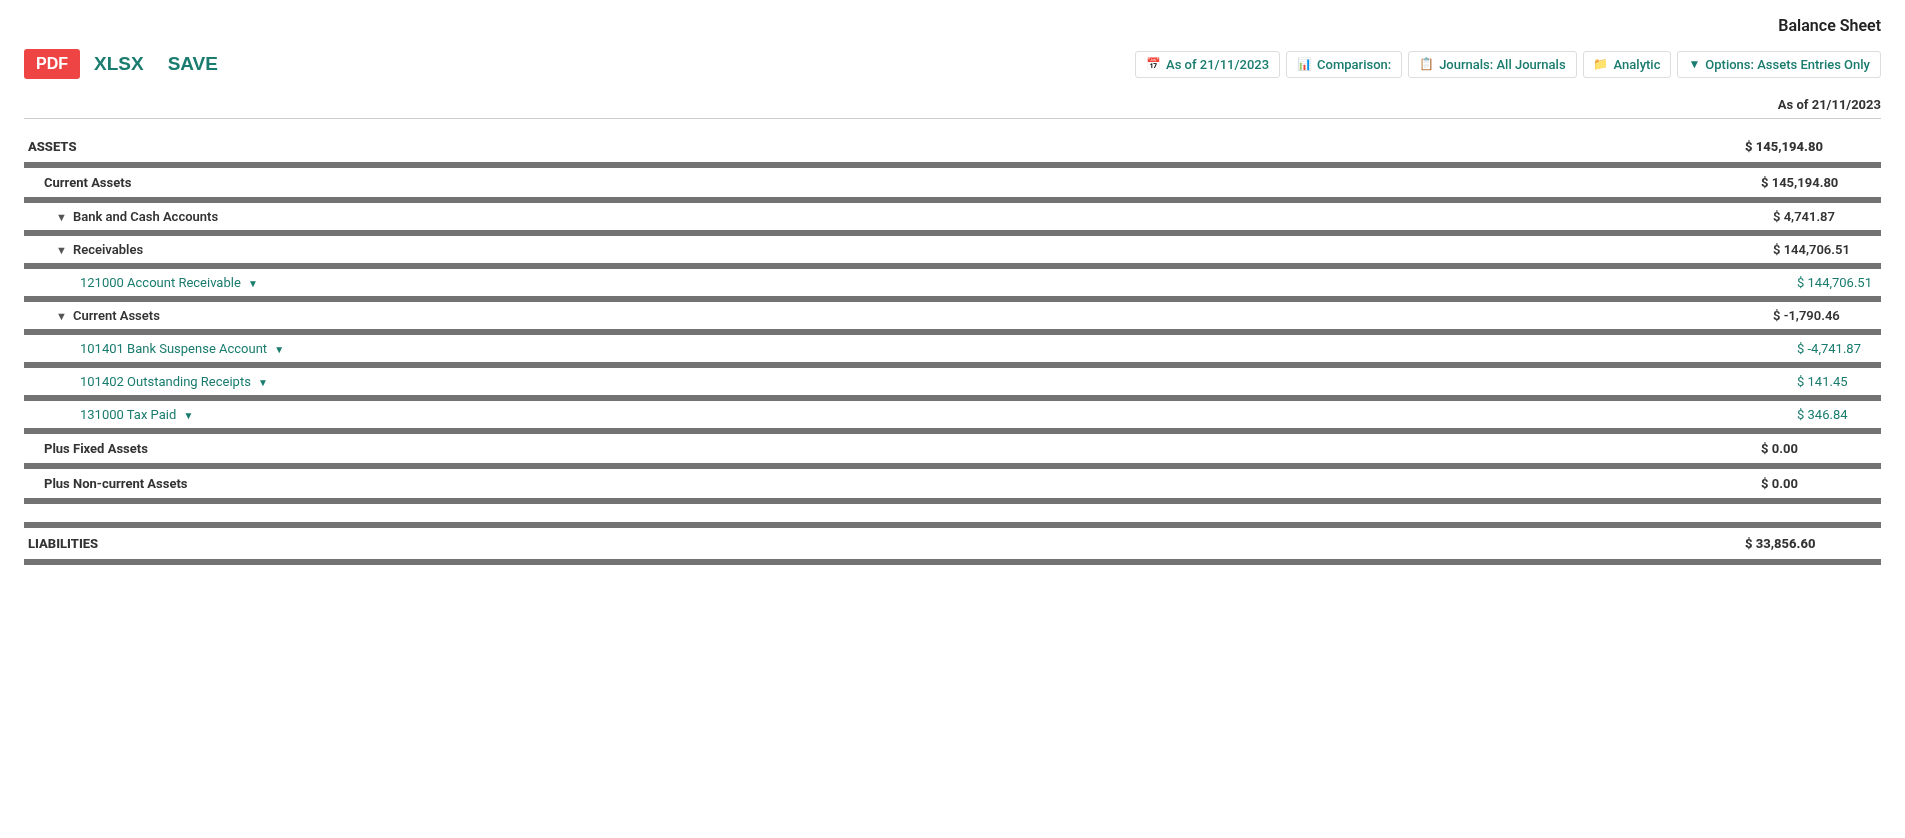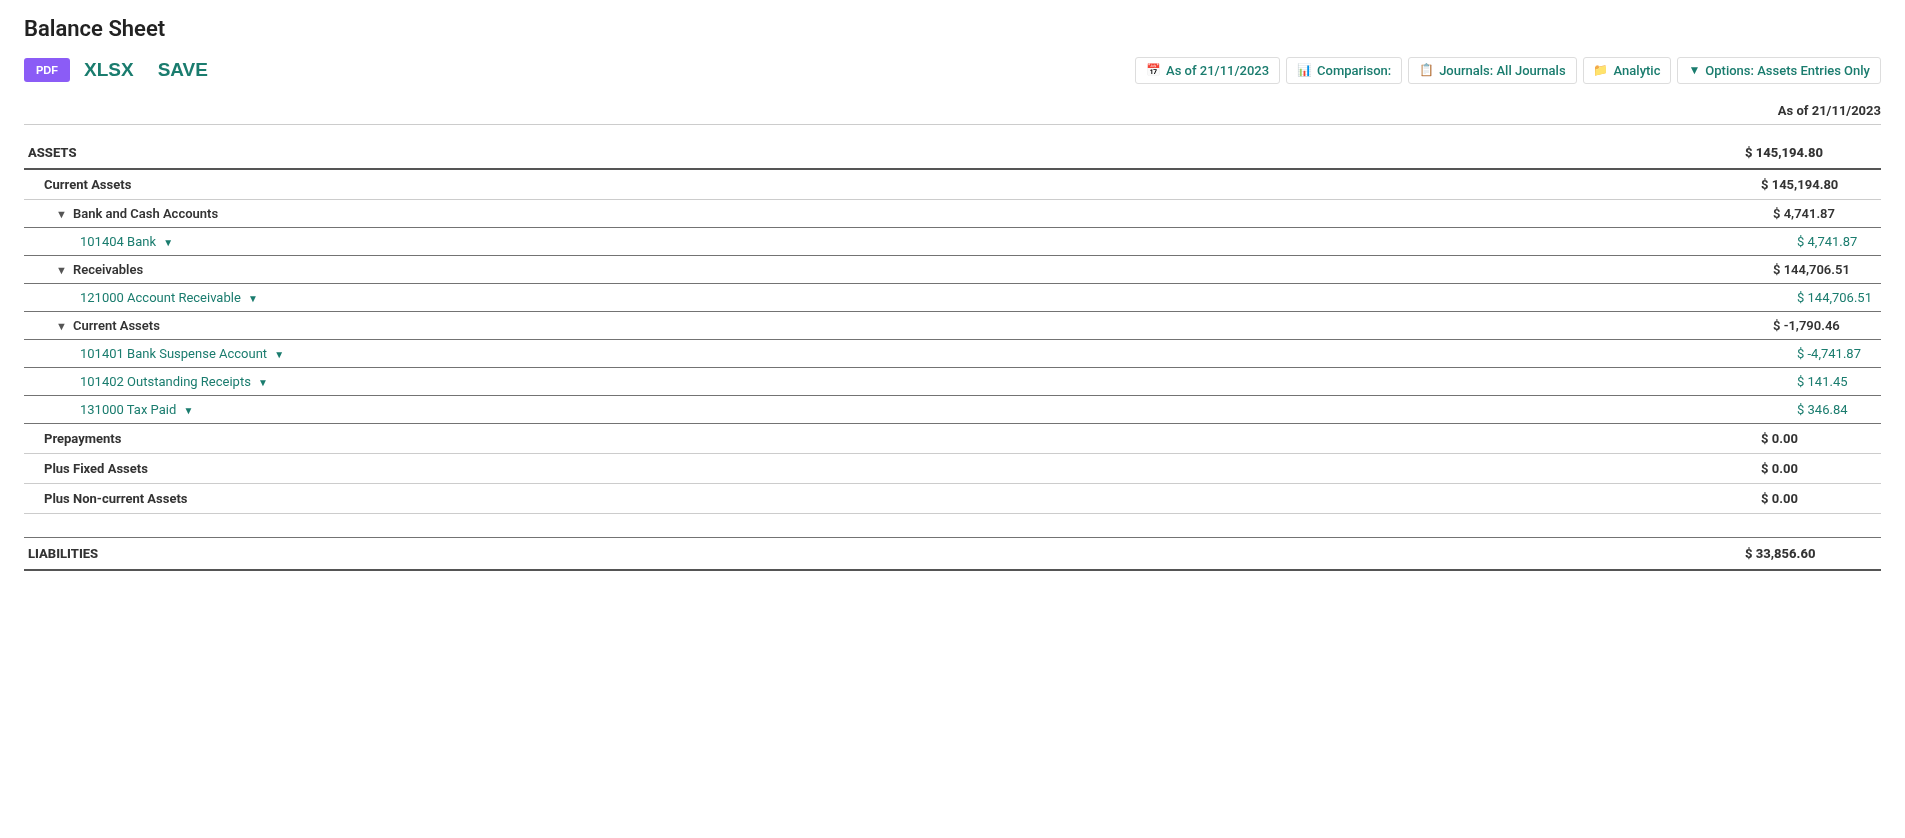--- a/index.html
+++ b/index.html
@@ -8,40 +8,41 @@
       font-size: 13px;
       color: #333;
       background: #fff;
     }
 
     .page-container {
       padding: 16px 24px;
     }
 
     .page-title {
-      font-size: 22px;
+      font-size: 16px;
       font-weight: 600;
       color: #222;
       margin-bottom: 12px;
+      text-align: right;
     }
 
     .toolbar {
       display: flex;
       align-items: center;
       gap: 4px;
       margin-bottom: 16px;
       flex-wrap: wrap;
     }
 
     .btn-pdf {
-      background: #8b5cf6;
+      background: #ef4444;
       color: #fff;
       border: none;
       padding: 6px 12px;
-      font-size: 11px;
+      font-size: 16px;
       font-weight: 600;
       cursor: pointer;
       border-radius: 3px;
     }
 
     .btn-text {
       background: none;
       border: none;
       color: #1a7c6e;
       font-size: 19px;
@@ -87,21 +88,21 @@
       min-width: 160px;
       text-align: right;
     }
 
     .report-table {
       width: 100%;
       border-collapse: collapse;
     }
 
     .report-table tr {
-      border-bottom: 1px solid #737373;
+      border-bottom: 6px solid #737373;
     }
 
     .section-row td {
       padding: 8px 4px;
       font-weight: 800;
       font-size: 13px;
       border-bottom: 2px solid #555 !important;
     }
 
     .group-row td {
@@ -208,26 +209,20 @@
         <td class="amount-col">$ 145,194.80</td>
       </tr>
 
       <tr class="sub-group-row">
         <td class="label-col">
           <span class="collapse-arrow">▼</span>Bank and Cash Accounts
         </td>
         <td class="amount-col">$ 4,741.87</td>
       </tr>
 
-      <tr class="account-row">
-        <td class="label-col">
-          101404 Bank <span class="dropdown-arrow">▼</span>
-        </td>
-        <td class="amount-col">$ 4,741.87</td>
-      </tr>
 
       <tr class="sub-group-row">
         <td class="label-col">
           <span class="collapse-arrow">▼</span>Receivables
         </td>
         <td class="amount-col">$ 144,706.51</td>
       </tr>
 
       <tr class="account-row">
         <td class="label-col">
@@ -257,24 +252,20 @@
         <td class="amount-col">$ 141.45</td>
       </tr>
 
       <tr class="account-row">
         <td class="label-col">
           131000 Tax Paid <span class="dropdown-arrow">▼</span>
         </td>
         <td class="amount-col">$ 346.84</td>
       </tr>
 
-      <tr class="group-row">
-        <td class="label-col">Prepayments</td>
-        <td class="amount-col">$ 0.00</td>
-      </tr>
 
       <tr class="group-row">
         <td class="label-col">Plus Fixed Assets</td>
         <td class="amount-col">$ 0.00</td>
       </tr>
 
       <tr class="group-row">
         <td class="label-col">Plus Non-current Assets</td>
         <td class="amount-col">$ 0.00</td>
       </tr>

